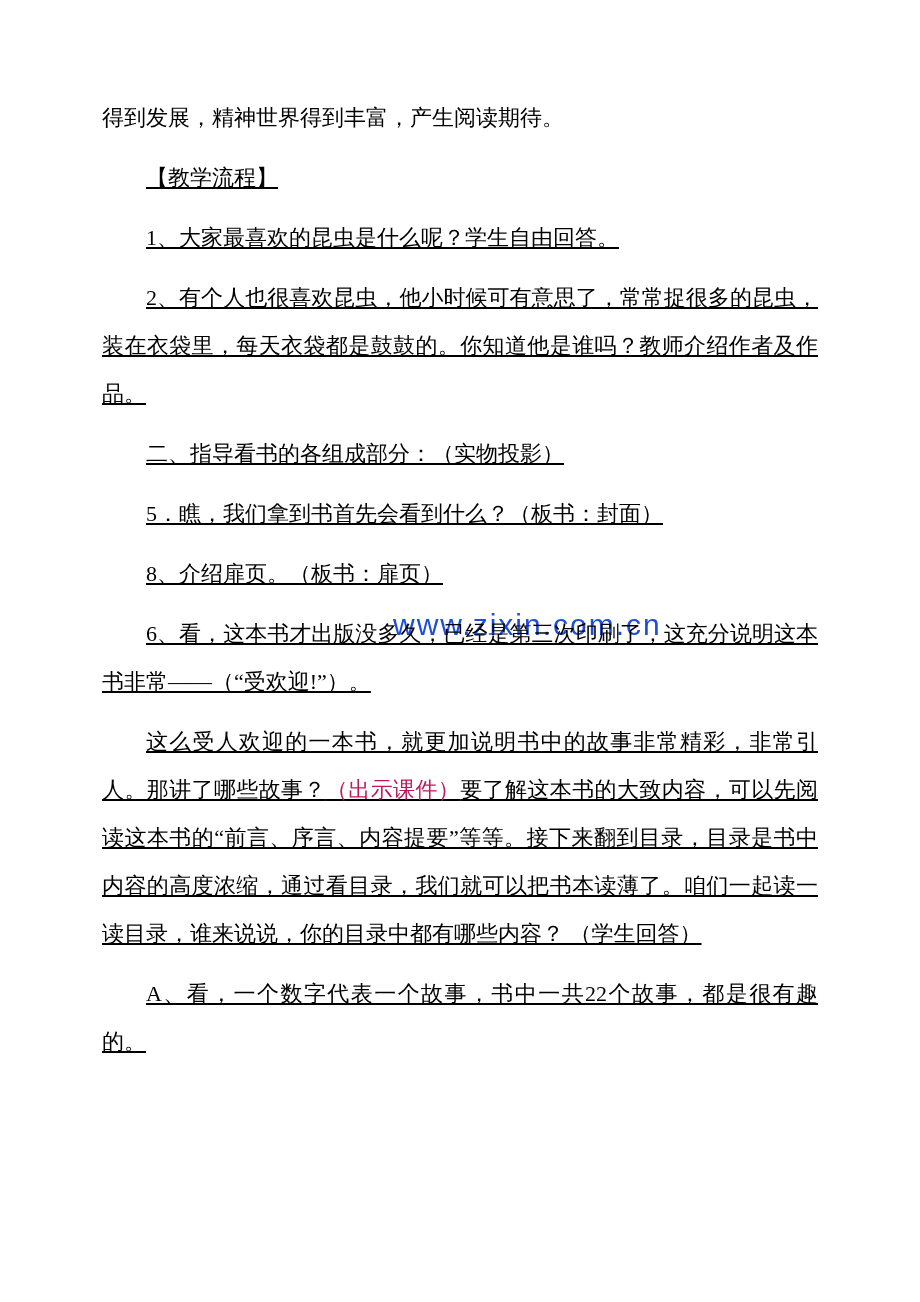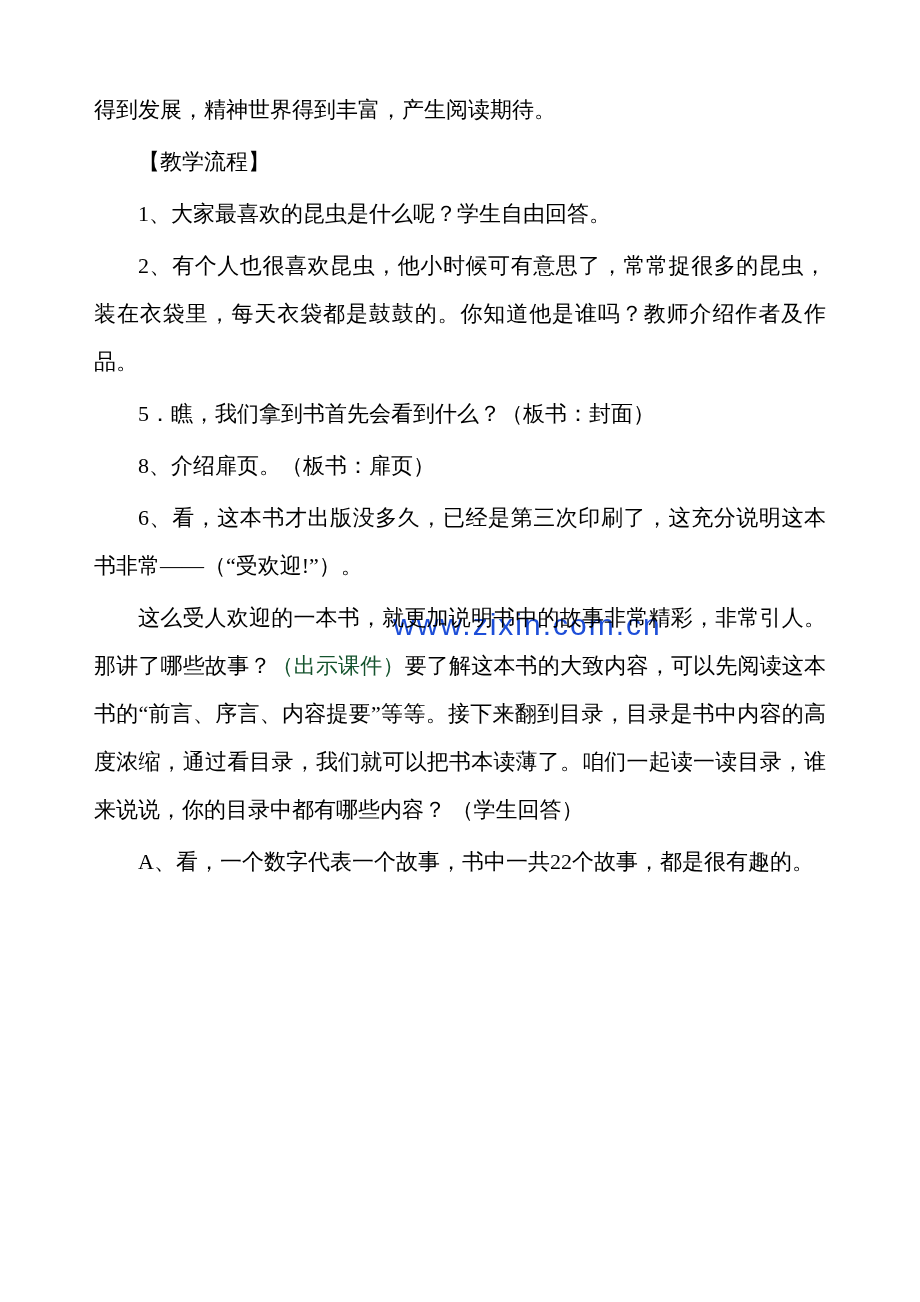--- a/index.html
+++ b/index.html
@@ -12,35 +12,36 @@
     width: 920px;
     height: 1302px;
     background: #ffffff;
     box-sizing: border-box;
     padding: 82px 90px 0 90px;
     overflow: hidden;
     font-family: "Liberation Serif", "DejaVu Serif", serif;
     color: #000000;
   }
   .para {
-    margin: 4px;
+    margin: 12px;
     font-size: 22px;
     line-height: 48px;
     text-align: justify;
     text-justify: inter-ideograph;
     word-break: break-all;
   }
   .indent {
     text-indent: 2em;
+    text-decoration: underline;
   }
   .bold {
     font-weight: bold;
   }
   .red {
-    color: #14532d;
+    color: #be185d;
   }
   .watermark {
     position: absolute;
     top: 608px;
     left: 393px;
     font-family: "Liberation Sans", "DejaVu Sans", sans-serif;
     font-size: 30px;
     letter-spacing: 2px;
     color: #1d4ed8;
     z-index: 0;
@@ -63,20 +64,21 @@
     <p class="para">得到发展，精神世界得到丰富，产生阅读期待。</p>
 
     <p class="para indent">【教学流程】</p>
 
 
     <p class="para indent">1、大家最喜欢的昆虫是什么呢？学生自由回答。</p>
 
     <p class="para indent">2、有个人也很喜欢昆虫，他小时候可有意思了，常常捉很多的昆虫，装在衣袋里，每天衣袋都是鼓鼓的。你知道他是谁吗？教师介绍作者及作品。</p>
 
 
+    <p class="para indent">二、指导看书的各组成部分：（实物投影）</p>
 
     <p class="para indent">5．瞧，我们拿到书首先会看到什么？（板书：封面）</p>
 
 
     <p class="para indent">8、介绍扉页。（板书：扉页）</p>
 
     <p class="para indent">6、看，这本书才出版没多久，已经是第三次印刷了，这充分说明这本书非常——（“受欢迎!”）。</p>
 
     <p class="para indent"><span>这么受人欢迎的一本书，就更加说明书中的故事非常精彩，非常引人。那讲了哪些故事？</span><span class="red">（出示课件）</span><span>要了解这本书的大致内容，可以先阅读这本书的“前言、序言、内容提要”等等。接下来翻到目录，目录是书中内容的高度浓缩，通过看目录，我们就可以把书本读薄了。咱们一起读一读目录，谁来说说，你的目录中都有哪些内容？ （学生回答）</span></p>
 

